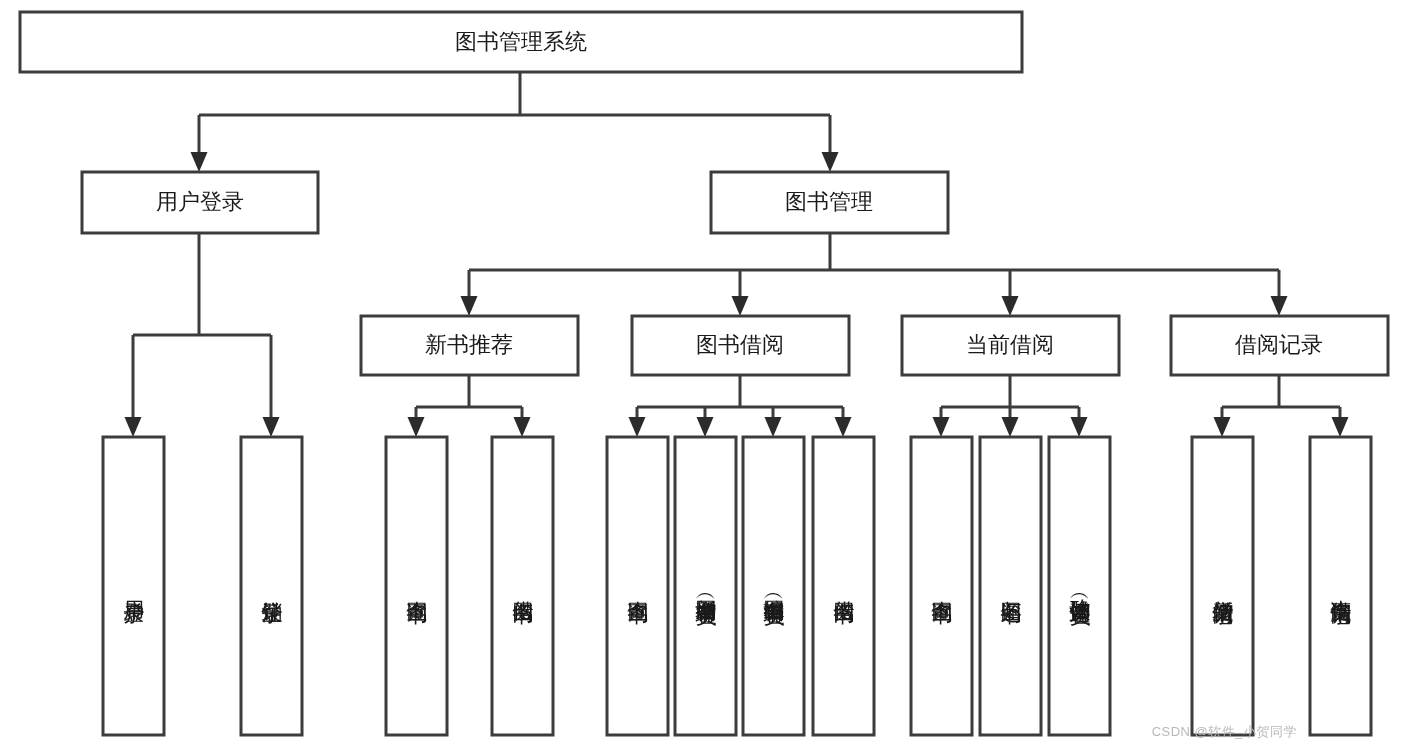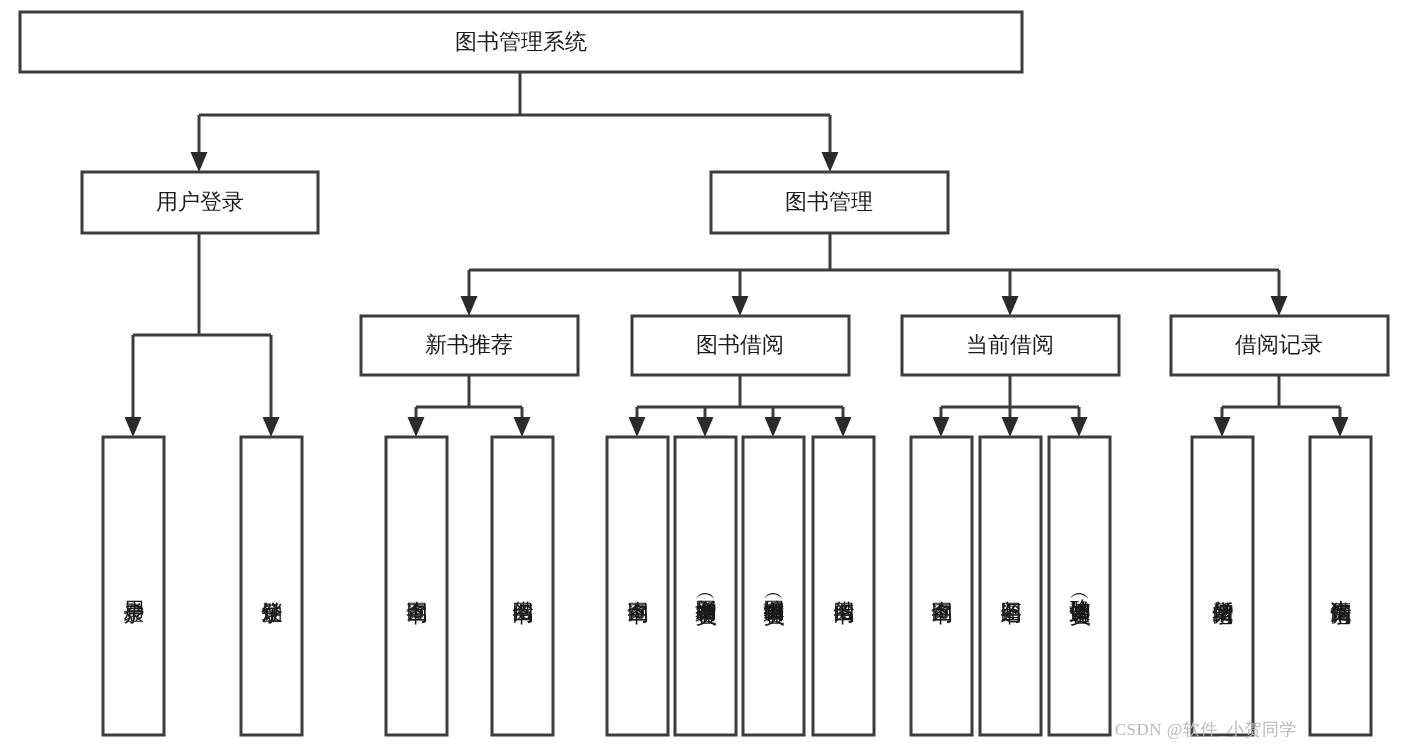--- a/index.html
+++ b/index.html
@@ -24,22 +24,22 @@
     font-family:"Liberation Sans","DejaVu Sans",sans-serif;
     font-size:21px;line-height:1.18;color:#1a1a1a;
     letter-spacing:1px;
     display:flex;align-items:center;justify-content:center;
     text-align:center;
     pointer-events:none;
     white-space:nowrap;
   }
   .watermark{
     position:absolute;right:8px;bottom:6px;
-    font-family:Liberation Serif, serif;
-    font-size:17px;color:#b9b9b9;letter-spacing:.5px;white-space:nowrap;
+    font-family:Liberation Sans, sans-serif;
+    font-size:13px;color:#b9b9b9;letter-spacing:.5px;white-space:nowrap;
   }
 </style>
 </head>
 <body>
 
 <div id="stage">
 
   <svg id="diagram" viewBox="0 0 1405 747">
     <defs>
       <g id="ah">

